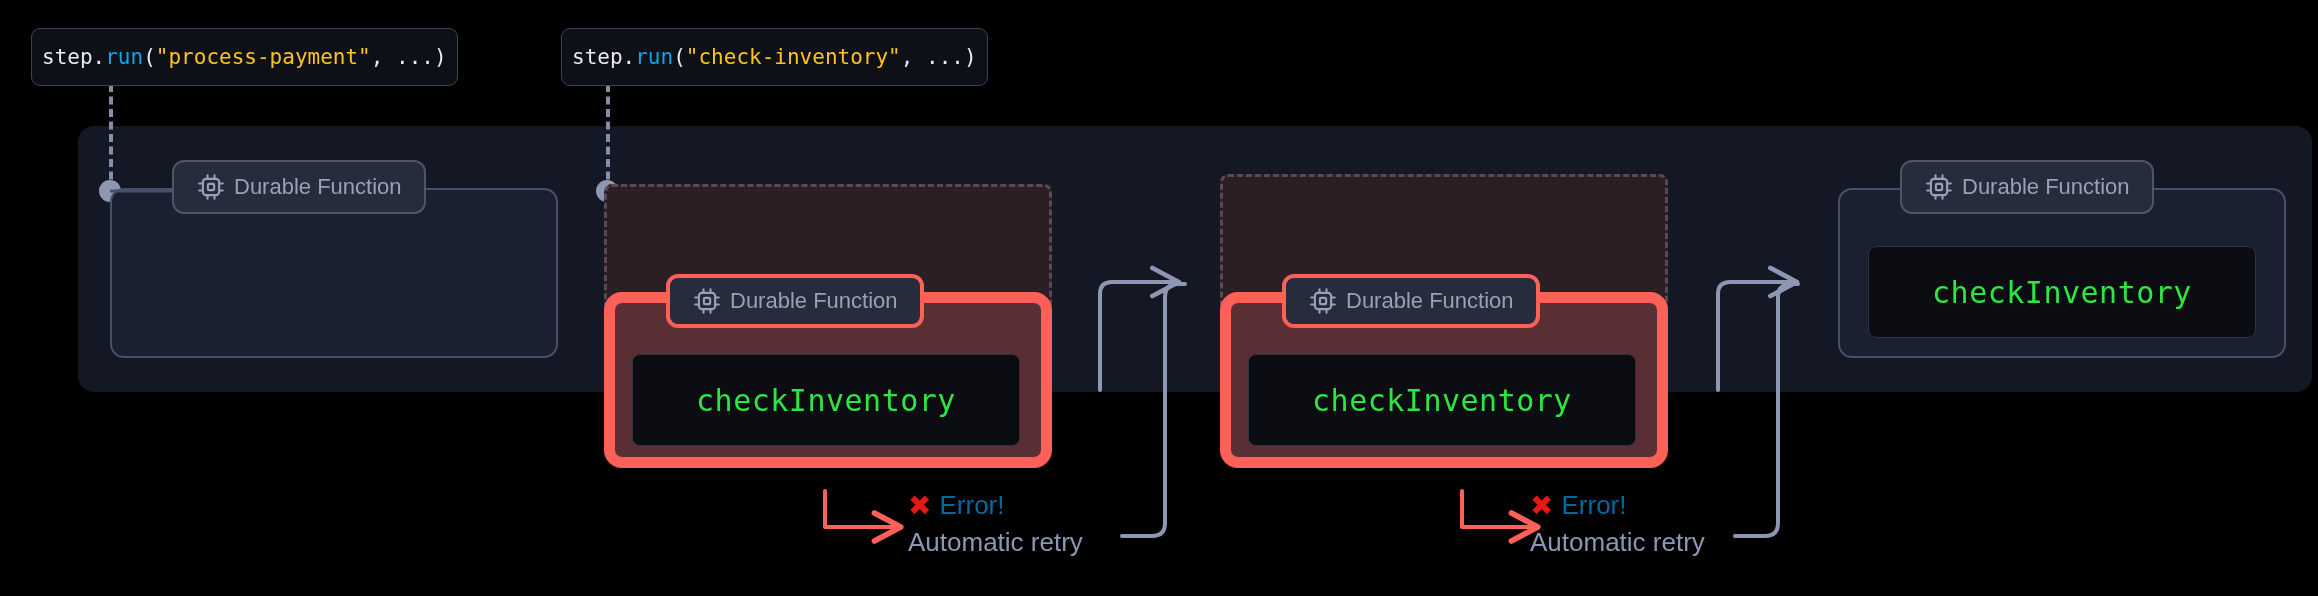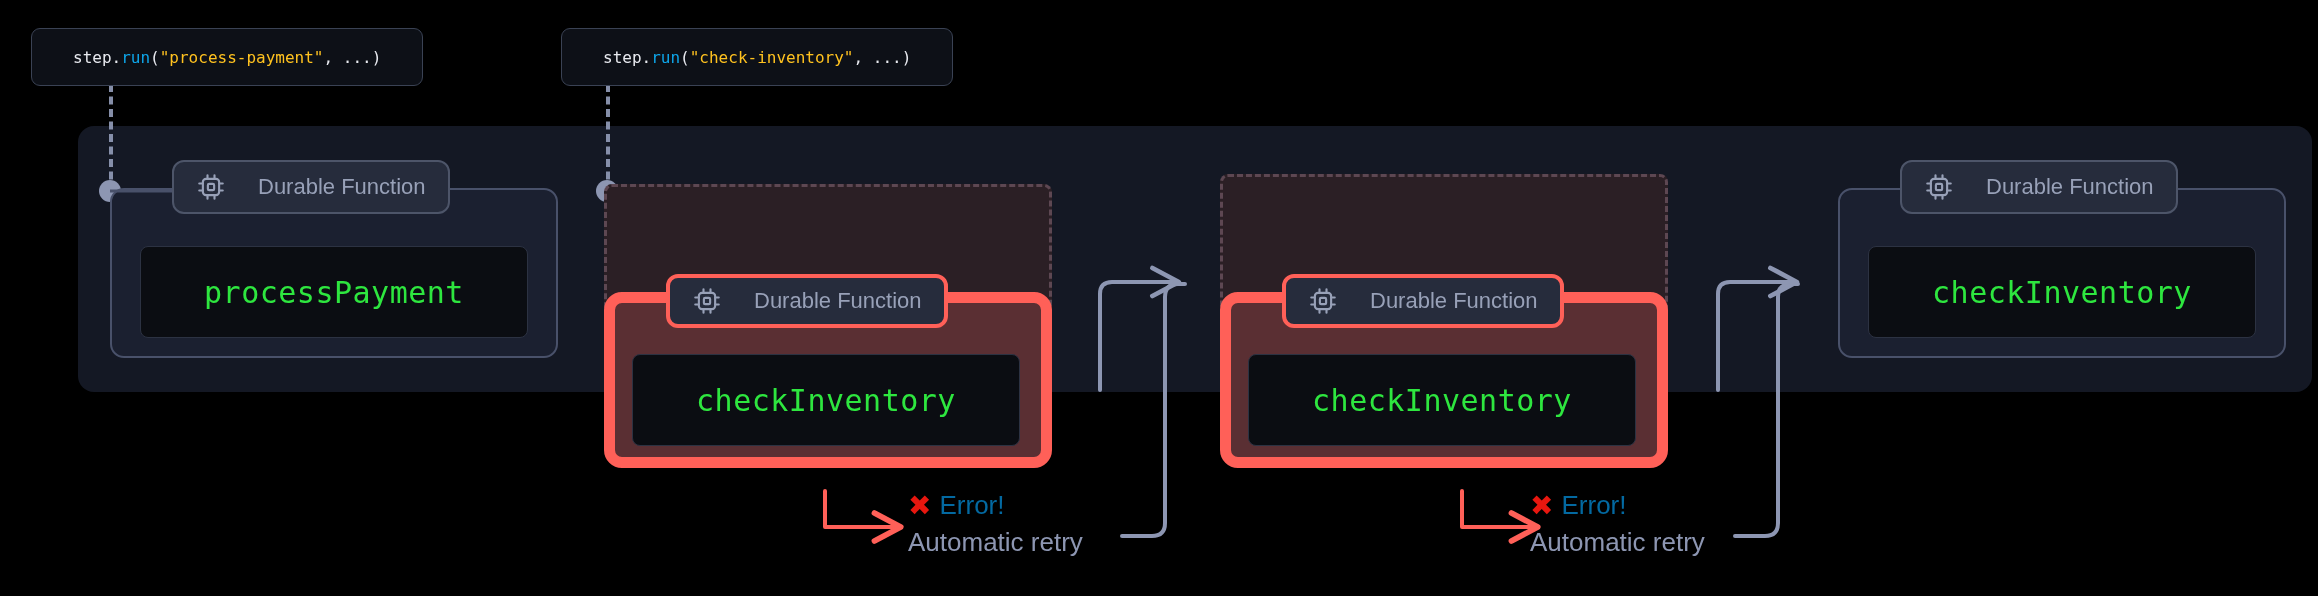--- a/index.html
+++ b/index.html
@@ -18,26 +18,26 @@
     overflow: hidden;
   }
 
   
   .callout {
     position: absolute;
     box-sizing: border-box;
     background: #0d1017;
     border: 1.5px solid #3a4254;
     border-radius: 9px;
-    padding: 0 41px;
+    padding: 0 10px;
     height: 58px;
     display: flex;
     align-items: center;
     font-family: "DejaVu Sans Mono", "Liberation Mono", monospace;
-    font-size: 16px;
+    font-size: 21px;
     letter-spacing: 0px;
     white-space: nowrap;
   }
   .tok-plain  { color: #e8eaf0; }
   .tok-fn     { color: #0ea5e9; }
   .tok-punct  { color: #e8eaf0; }
   .tok-str    { color: #ffc21f; }
 
   
   .lead-dash {
@@ -86,21 +86,21 @@
     border-radius: 18px;
     background: #5a2f33;
   }
 
   
   .chip {
     position: absolute;
     box-sizing: border-box;
     display: flex;
     align-items: center;
-    gap: 32px;
+    gap: 8px;
     height: 54px;
     padding: 0 22px;
     border-radius: 12px;
     background: #262c3c;
     border: 2px solid #4d5569;
     z-index: 6;
   }
   .chip.err { border: 4px solid #ff6058; background: #262c3c; }
   .chip-label {
     color: #98a1b8;
@@ -193,23 +193,20 @@
   <div class="chip" style="left:172px; top:160px;">
     <svg class="chip-icon" viewBox="0 0 24 24" fill="none" stroke="#98a1b8" stroke-width="1.7" stroke-linecap="round" stroke-linejoin="round">
       <rect x="5.5" y="5.5" width="13" height="13" rx="2.5"></rect>
       <rect x="9.5" y="9.5" width="5" height="5" rx="1"></rect>
       <path d="M9.2 2.6v2.9M14.8 2.6v2.9M9.2 18.5v2.9M14.8 18.5v2.9
                M2.6 9.2h2.9M2.6 14.8h2.9M18.5 9.2h2.9M18.5 14.8h2.9"></path>
     </svg>
     <span class="chip-label">Durable Function</span>
   </div>
 
-  <div class="codebox" style="left:140px; top:246px; width:388px; height:92px;">
-    <span class="fname">processPayment</span>
-  </div>
 
   <div class="fail-ghost" style="left:604px; top:184px; width:448px; height:208px;"></div>
 
   <div class="fail-card" style="left:604px; top:292px; width:448px; height:176px;"></div>
 
   <div class="chip err" style="left:666px; top:274px;">
     <svg class="chip-icon" viewBox="0 0 24 24" fill="none" stroke="#98a1b8" stroke-width="1.7" stroke-linecap="round" stroke-linejoin="round">
       <rect x="5.5" y="5.5" width="13" height="13" rx="2.5"></rect>
       <rect x="9.5" y="9.5" width="5" height="5" rx="1"></rect>
       <path d="M9.2 2.6v2.9M14.8 2.6v2.9M9.2 18.5v2.9M14.8 18.5v2.9

